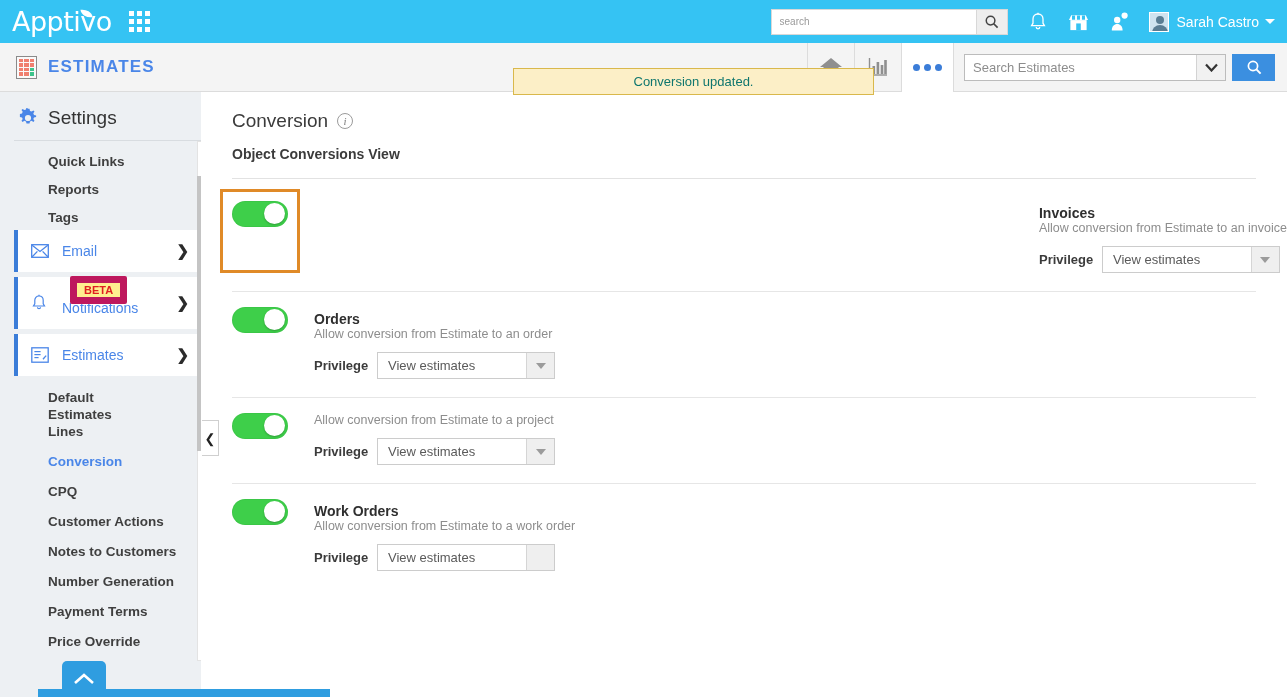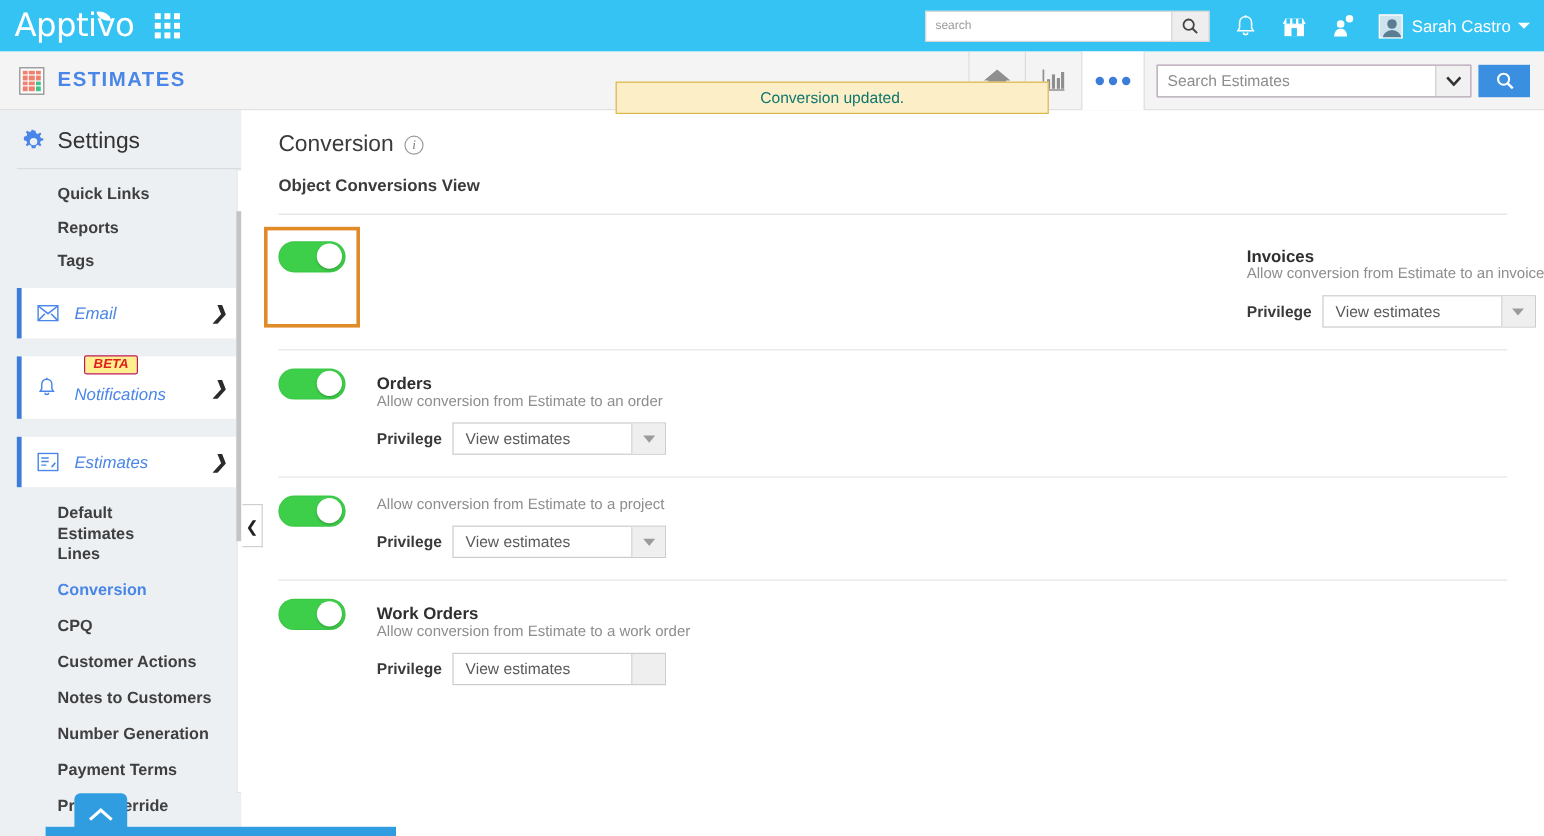--- a/index.html
+++ b/index.html
@@ -158,36 +158,36 @@
   .settings-label { margin-left: 10px; font-size: 19px; color: #333; }
   .side-divider { height: 1px; background: #d8dce0; margin: 0 14px; }
 
   .side-scroll { position: relative; height: 520px; }
   .side-plain {
     padding: 13px 0 0 48px;
     font-size: 13.5px; font-weight: bold; color: #3f3f3f;
     cursor: pointer; line-height: 15px;
   }
   .side-card {
-    margin: 15px 14px 0 14px; background: #ffffff;
+    margin: 5px 14px 0 14px; background: #ffffff;
     border-left: 4px solid #3b7dd8;
     height: 42px; display: flex; align-items: center;
-    padding-left: 13px; cursor: pointer; position: relative; font-style: italic;
+    padding-left: 13px; cursor: pointer; position: relative;
   }
   .side-card.tall { height: 52px; }
   .side-card .sc-icon { width: 20px; display: flex; align-items: center; }
   .side-card .sc-label { margin-left: 11px; color: #4a86e8; font-size: 14px; }
   .side-card .chev {
     position: absolute; right: 12px; color: #2b2b2b;
     font-size: 15px; font-weight: bold;
   }
   .beta-wrap { margin-left: 11px; position: relative; }
   .beta-badge {
     position: absolute; top: -15px; left: 8px;
-    background: #ffef8f; border: 1px solid #be185d;
+    background: #ffef8f; border: 7px solid #be185d;
     color: #e02020; font-size: 11px; font-weight: bold;
     padding: 1px 7px; border-radius: 2px; white-space: nowrap;
   }
   .beta-wrap .sc-label2 { color: #4a86e8; font-size: 14px; display: block; margin-top: 9px; }
 
   .sub-item {
     padding: 13px 0 0 48px; font-size: 13.5px; font-weight: bold;
     color: #3f3f3f; cursor: pointer; line-height: 17px;
   }
   .sub-item.active { color: #4a86e8; }

